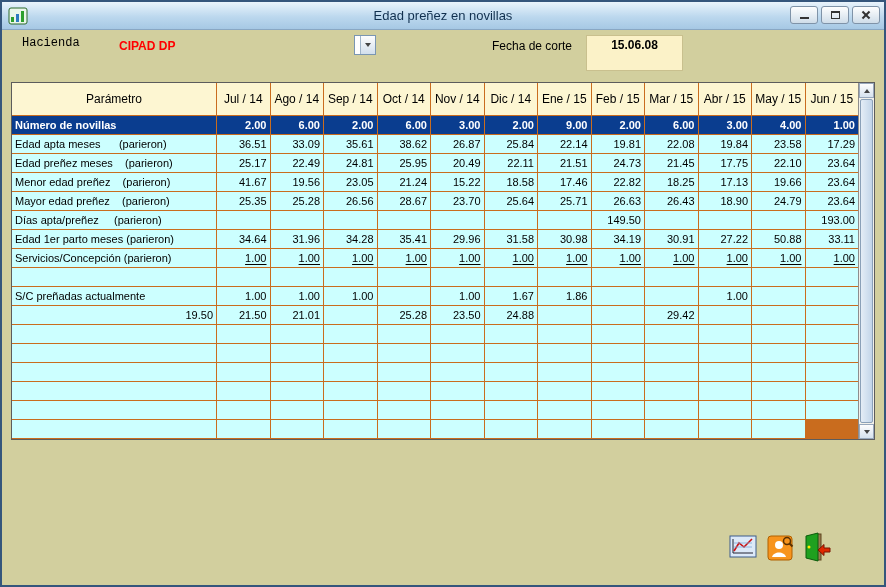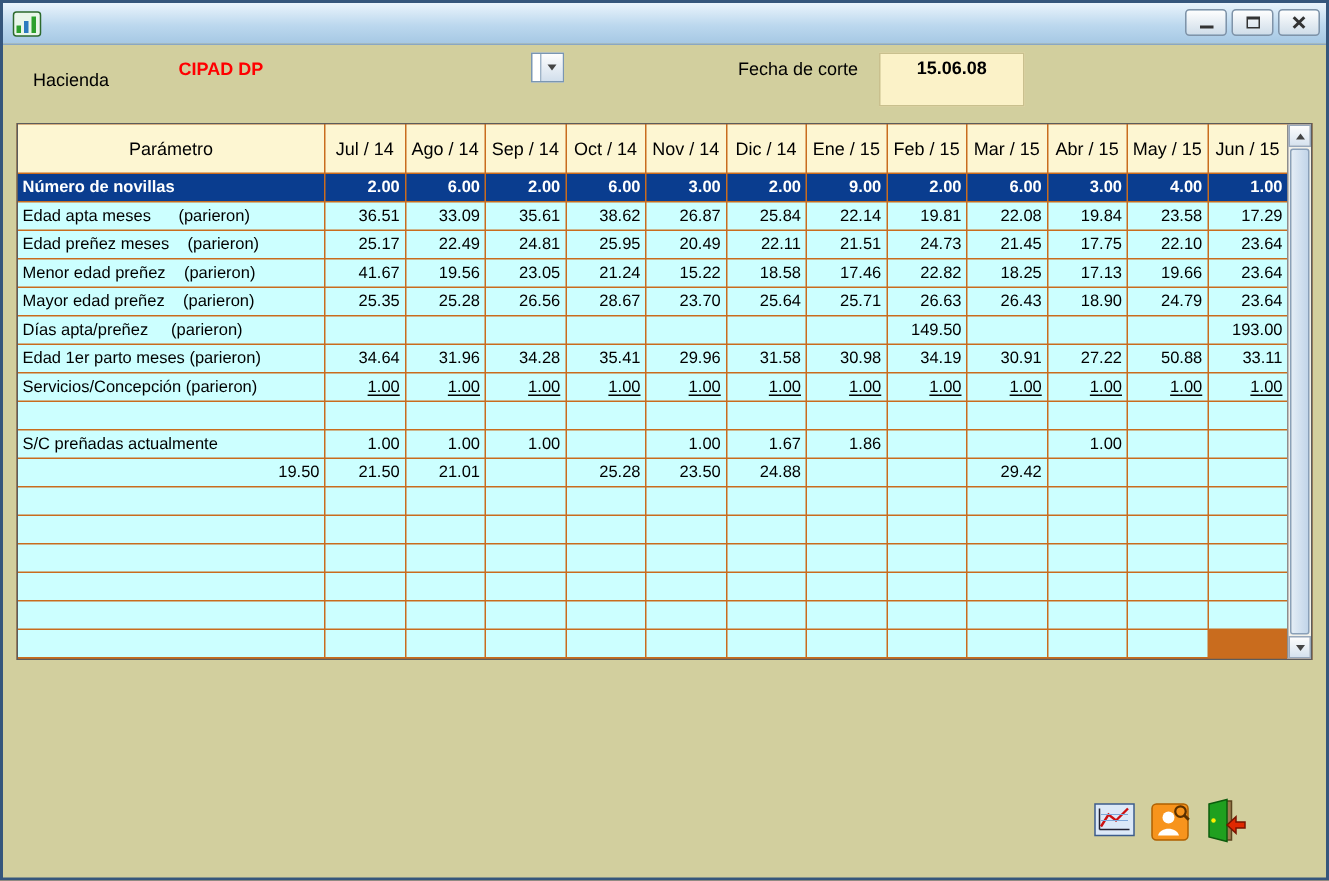--- a/index.html
+++ b/index.html
@@ -37,21 +37,21 @@
   }
   .min-glyph{width:9px;height:3px;border-bottom:2px solid #333;margin-top:5px;}
   .max-glyph{width:9px;height:8px;border:1px solid #333;border-top:2px solid #333;}
   .x-glyph{position:relative;width:10px;height:10px;}
   .x-glyph::before,.x-glyph::after{content:"";position:absolute;left:4px;top:0;width:2px;height:10px;background:#333;}
   .x-glyph::before{transform:rotate(45deg);}
   .x-glyph::after{transform:rotate(-45deg);}
   
   .win-body{position:relative;height:555px;}
   .lbl{position:absolute;font-size:12px;color:#000;}
-  .hacienda-label{left:20px;top:16px;}
+  .hacienda-label{left:20px;top:6px;font-family:Liberation Mono, monospace;}
   .hacienda-value{left:73px;top:9px;color:var(--hacienda-value-color);font-weight:bold;margin-left:44px;}
   .fecha-label{left:490px;top:9px;}
   .date-field{
     position:absolute;left:584px;top:5px;width:97px;height:36px;
     background:var(--date-bg);border:1px solid #c9c08e;
     font-size:12px;font-weight:bold;text-align:center;line-height:18px;
   }
   .combo{
     position:absolute;left:352px;top:5px;width:22px;height:20px;
     background:#fff;border:1px solid #7a96b2;display:flex;
@@ -104,20 +104,21 @@
 
   <div class="titlebar">
     <span class="app-icon">
       <svg width="20" height="20" viewBox="0 0 20 20">
         <rect x="1" y="2" width="18" height="16" rx="2" fill="#eaf6ea" stroke="#2d6a2d"></rect>
         <rect x="3" y="11" width="3" height="5" fill="#2da02d"></rect>
         <rect x="8" y="8" width="3" height="8" fill="#2d7ac0"></rect>
         <rect x="13" y="5" width="3" height="11" fill="#2da02d"></rect>
       </svg>
     </span>
+    <span class="win-title">Edad preñez en novillas</span>
     <span class="win-buttons">
       <span class="win-btn">
           <span class="min-glyph"></span>
         </span>
       <span class="win-btn">
           <span class="max-glyph"></span>
         </span>
       <span class="win-btn">
           <span class="x-glyph"></span>
         </span>

